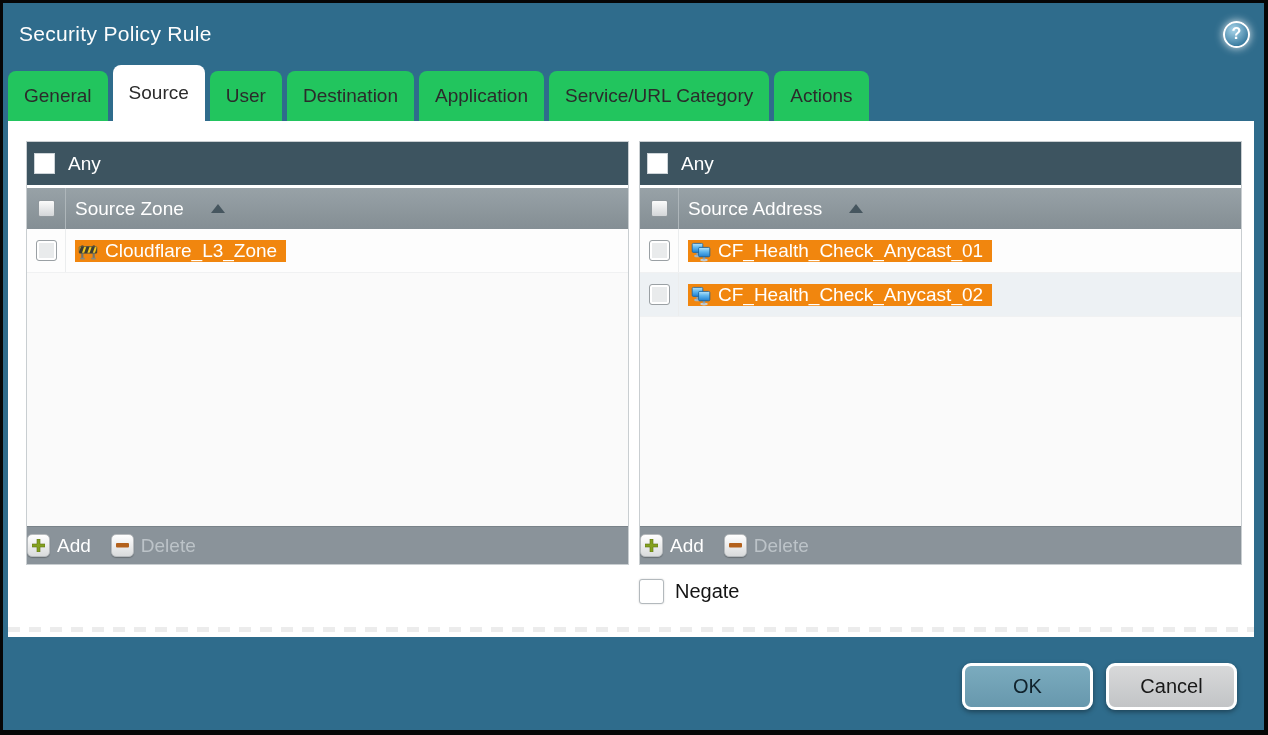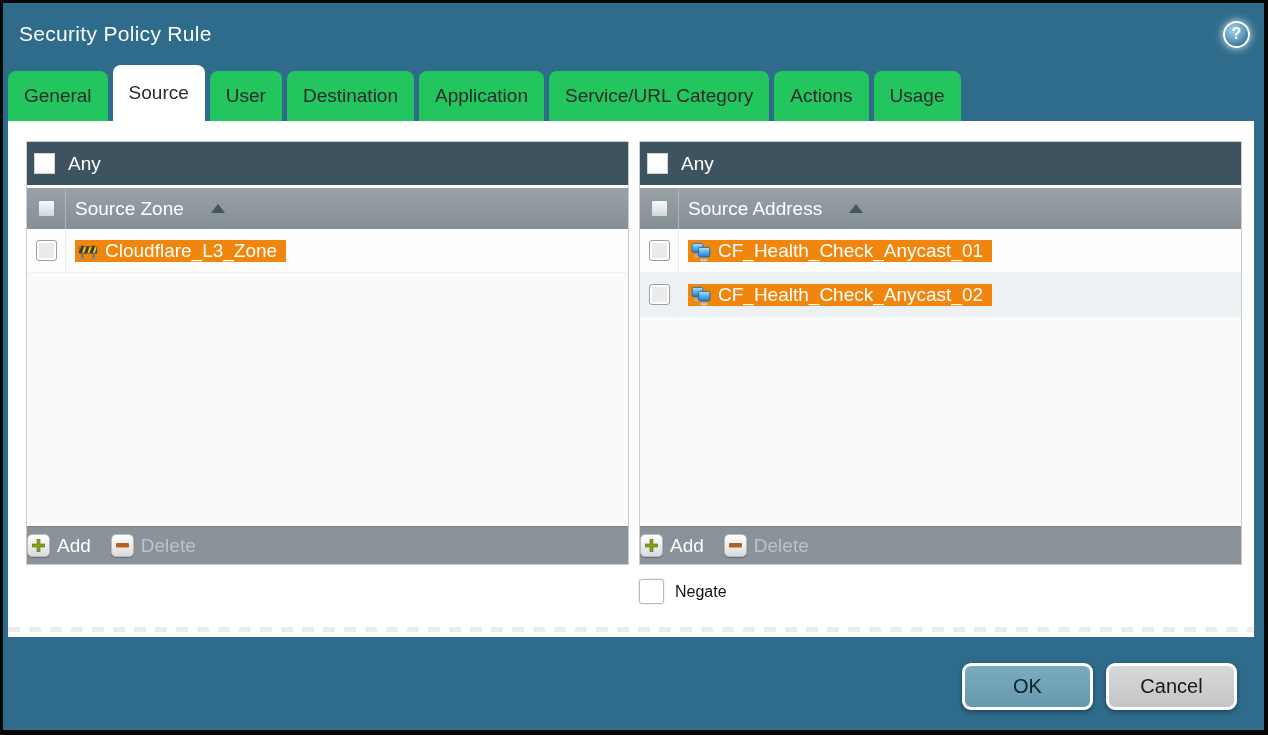--- a/index.html
+++ b/index.html
@@ -63,21 +63,21 @@
     width:23px; height:23px; border-radius:5px; border:1px solid #b6babd;
     background:linear-gradient(#ffffff,#d9dbdc); box-shadow:0 1px 1px rgba(0,0,0,.25);
     display:flex; align-items:center; justify-content:center;
   }
   .action-label { font-size:19px; color:#fff; }
   .action.disabled { cursor:default; }
   .action.disabled .action-label { color:#bcc3c8; }
 
   .negate-row { position:absolute; left:631px; top:458px; display:flex; align-items:center; gap:11px; }
   .cb-negate { width:25px; height:25px; background:#fff; border:1px solid #b3b9bd; border-radius:3px; box-shadow:0 0 2px rgba(0,0,0,.18); cursor:pointer; }
-  .negate-label { font-size:16px; color:#141414; }
+  .negate-label { font-size:20px; color:#141414; }
 
   .grip { position:absolute; left:0; right:0; bottom:5px; height:5px;
           background:repeating-linear-gradient(90deg,#ececec 0 12px, transparent 12px 21px); }
 
   
   .dialog-buttons { position:absolute; right:27px; bottom:20px; display:flex; gap:13px; }
   .btn {
     width:131px; height:47px; border:3px solid #fff; border-radius:9px;
     font-size:20px; display:flex; align-items:center; justify-content:center;
     box-shadow:0 2px 5px rgba(0,0,0,.38); cursor:pointer;
@@ -121,23 +121,20 @@
         <span>Destination</span>
       </div>
     <div class="tab">
         <span>Application</span>
       </div>
     <div class="tab">
         <span>Service/URL Category</span>
       </div>
     <div class="tab">
         <span>Actions</span>
-      </div>
-    <div class="tab">
-        <span>Usage</span>
       </div>
   </div>
 
   <div class="content">
     <div class="panels">
 
       <div class="panel">
         <div class="any-bar">
           <div class="cb-any"></div>
           <span class="any-label">Any</span>

